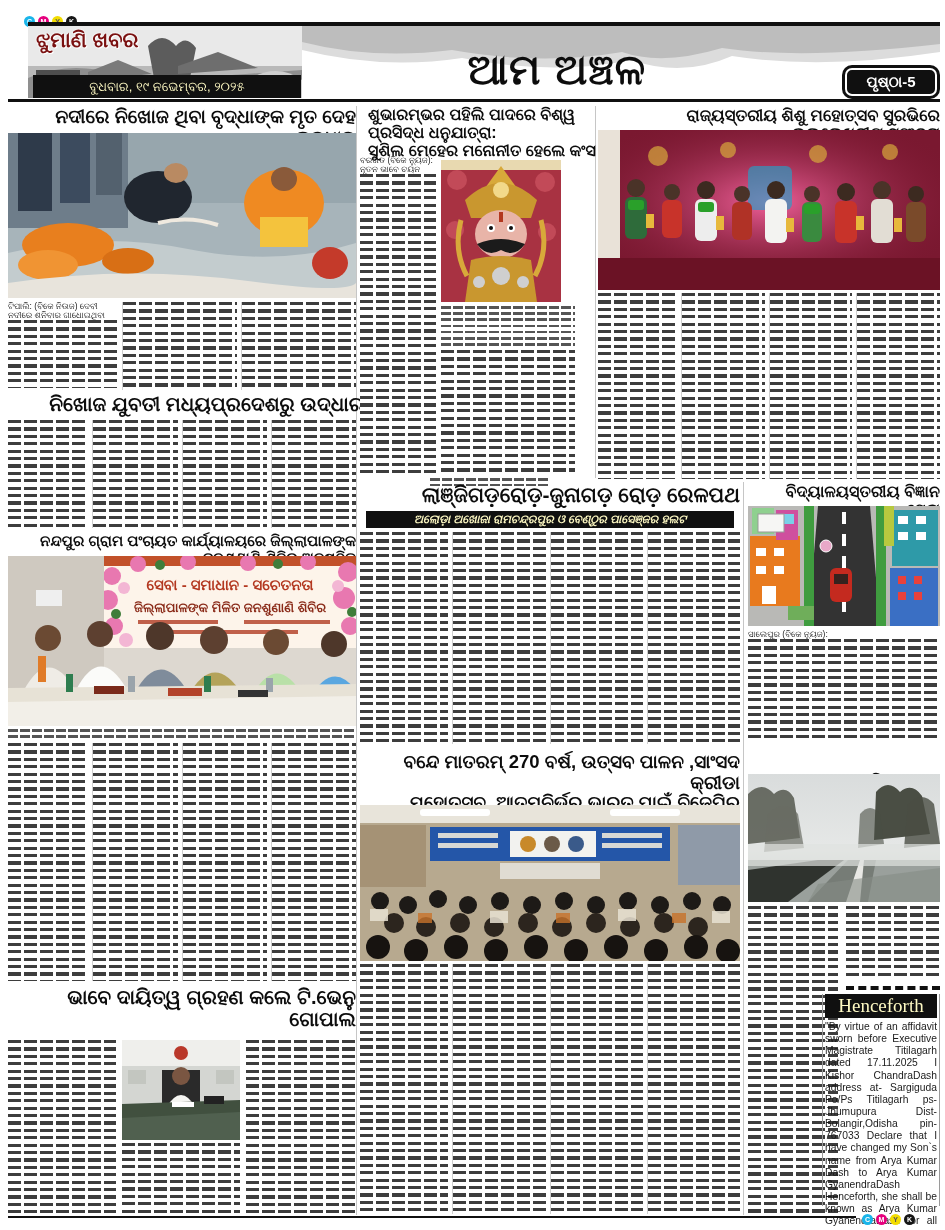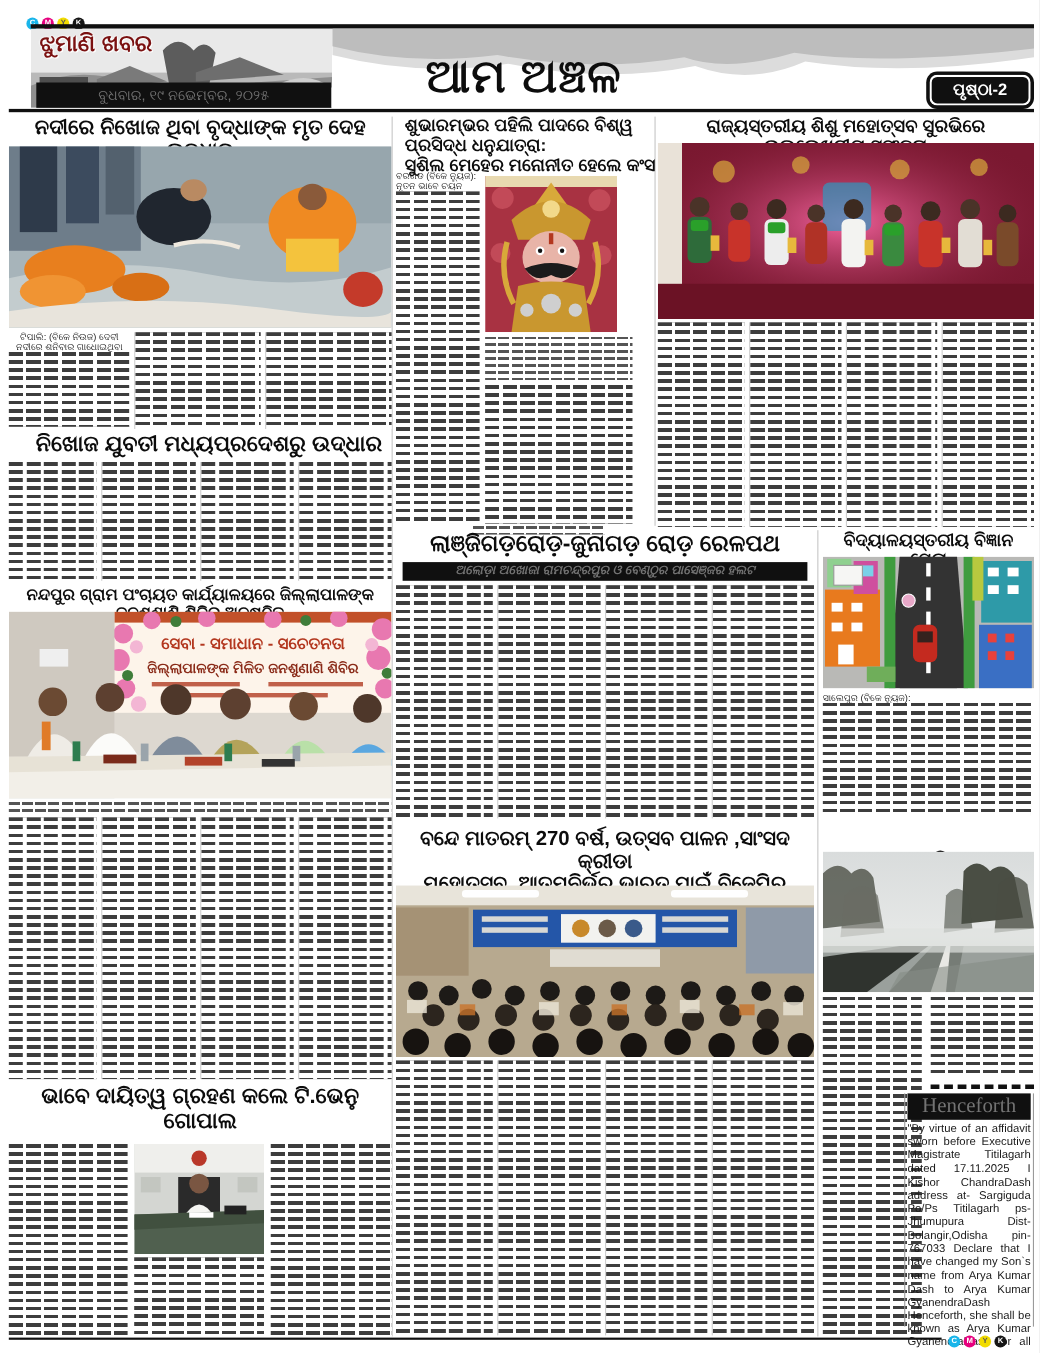--- a/index.html
+++ b/index.html
@@ -1,32 +1,32 @@
 <!DOCTYPE html>
 <html><head>
 <meta charset="utf-8">
 <style>
   html,body{margin:0;padding:0;background:#e8e8e8;}
   #page{position:relative;width:945px;height:1230px;background:#ffffff;overflow:hidden;
         font-family:"Liberation Sans",sans-serif;color:#111;}
   .abs{position:absolute;}
-  .hl{font-weight:700;color:#0c0c0c;text-align:center;line-height:1.12;}
+  .hl{font-weight:700;color:#0c0c0c;text-align:right;line-height:1.12;}
   
   .lines{background-image:
       repeating-linear-gradient(90deg, rgba(255,255,255,0) 0 13px, #fff 13px 16px),
       repeating-linear-gradient(180deg, #3d3d3d 0 3.2px, #fff 3.2px 7.4px);}
   .lines-lite{background-image:
       repeating-linear-gradient(90deg, rgba(255,255,255,0) 0 10px, #fff 10px 12px),
       repeating-linear-gradient(180deg, #555 0 2.6px, #fff 2.6px 6.2px);}
   .cols{display:flex;}
-  .cols .col{flex:1;text-align:center;}
+  .cols .col{flex:1;}
   .cols .col + .col{border-left:1px solid #cfcfcf;margin-left:4px;padding-left:4px;}
   .lead{font-size:8.5px;line-height:1.1;color:#222;overflow:hidden;max-height:18px;display:block;}
   .vrule{width:1px;background:#c6c6c6;}
-  .blackbar{background:#101010;color:#737373;}
+  .blackbar{background:#101010;color:#fef9c3;}
   .dot{width:11px;height:11px;border-radius:50%;display:inline-block;color:#fff;
        font-size:7px;font-weight:700;text-align:center;line-height:11px;margin-right:3px;}
   .subhead{font-style:italic;font-weight:700;text-align:center;}
   svg{display:block;}
 </style>
 </head>
 <body>
 
 <div id="page">
 
@@ -57,21 +57,21 @@
       <rect width="638" height="72" fill="#ffffff"></rect>
       <path d="M0,0 L638,0 L638,26 Q520,44 430,30 Q380,52 330,34 Q250,50 160,32 Q80,44 0,24 Z" fill="#dcdcdc"></path>
       <path d="M0,0 L638,0 L638,18 Q500,34 420,22 Q360,40 320,26 Q240,40 150,24 Q70,34 0,16 Z" fill="#bdbdbd"></path>
     </svg>
   </div>
 
   <div class="abs hl" style="left:306px;top:46px;width:340px;height:50px;font-size:42px;letter-spacing:1px;">ଆମ ଅଞ୍ଚଳ</div>
 
   <div class="abs" style="left:845px;top:68px;width:92px;height:28px;background:#101010;border-radius:7px;
        box-shadow:0 0 0 2px #fff inset,0 0 0 3px #101010;color:#fff;font-size:15px;font-weight:700;
-       text-align:center;line-height:28px;">ପୃଷ୍ଠା-2</div>
+       text-align:center;line-height:28px;">ପୃଷ୍ଠା-5</div>
 
   <div class="abs" style="left:8px;top:99px;width:932px;height:3px;background:#101010;"></div>
 
   <div class="abs vrule" style="left:356px;top:106px;height:1109px;"></div>
   <div class="abs vrule" style="left:595px;top:106px;height:372px;"></div>
   <div class="abs vrule" style="left:743px;top:482px;height:733px;"></div>
 
   <div class="abs hl" style="left:8px;top:106px;width:348px;font-size:19px;">ନଦୀରେ ନିଖୋଜ ଥିବା ବୃଦ୍ଧାଙ୍କ ମୃତ ଦେହ ଉଦ୍ଧାର</div>
   <div class="abs" style="left:8px;top:133px;width:348px;height:165px;overflow:hidden;">
     <svg width="348" height="165" viewBox="0 0 348 165" preserveAspectRatio="none">

